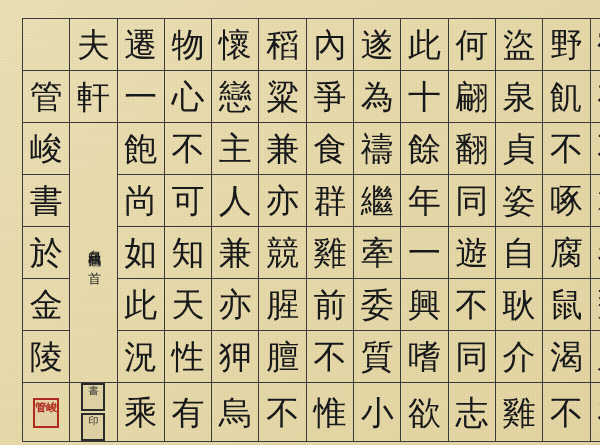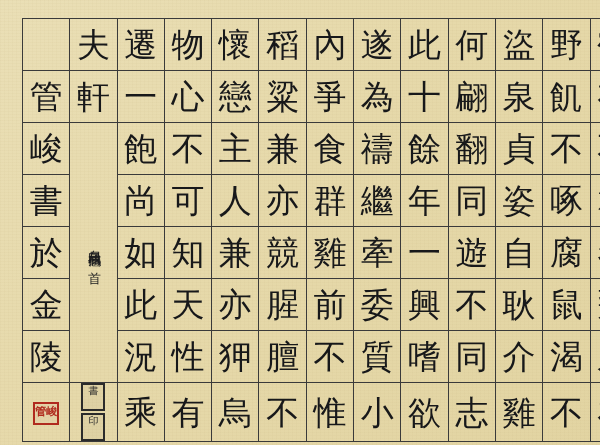--- a/index.html
+++ b/index.html
@@ -76,21 +76,21 @@
     display: inline-block;
     border: 2px solid #b02a1e;
     color: #b02a1e;
     font-family: "DejaVu Serif", serif;
     font-weight: bold;
     text-align: center;
     background: rgba(215,160,150,0.10);
   }
   .seal-large {
     width: 26px;
-    height: 23px;
+    height: 30px;
     font-size: 11px;
     line-height: 13px;
     padding-top: 1px;
     box-sizing: border-box;
   }
   .seal-dark {
     display: inline-block;
     width: 24px;
     height: 28px;
     border: 2px solid #2b2b2b;

